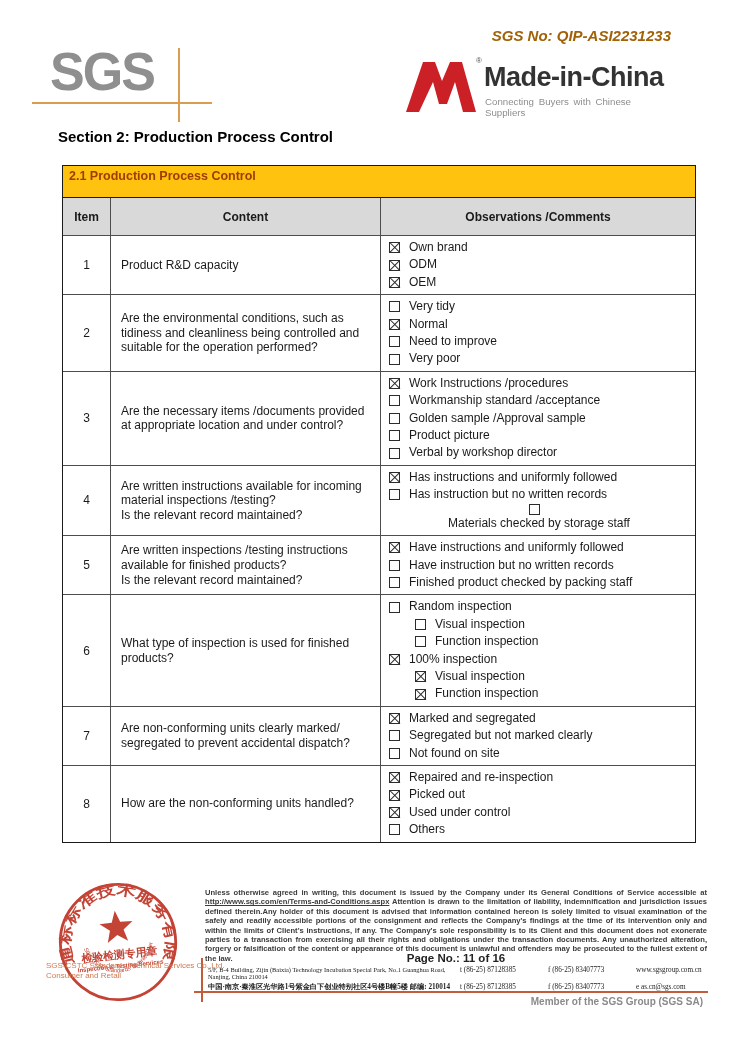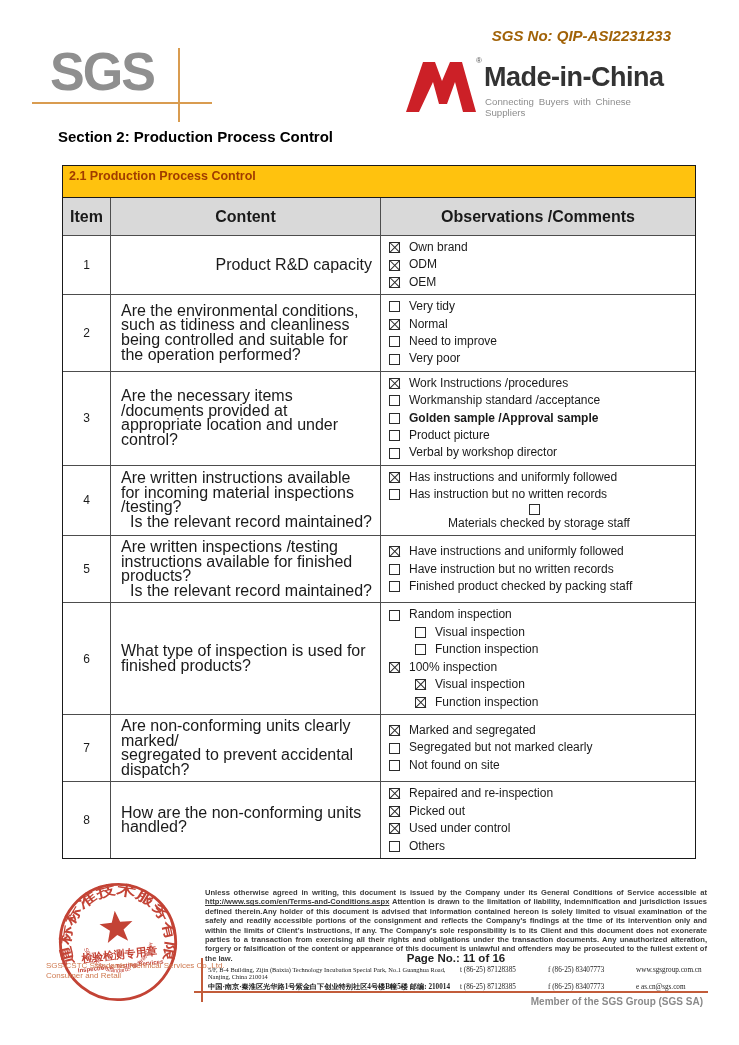--- a/index.html
+++ b/index.html
@@ -30,30 +30,30 @@
   .section-title { position:absolute; left:58px; top:128px; font-size:15px; font-weight:bold; color:#000; }
 
   
   .qtable { position:absolute; left:62px; top:165px; width:634px; border:1.5px solid #1a1a1a; background:#fff; }
   .banner {
     background:#ffc20e; border-bottom:1.5px solid #1a1a1a;
     font-size:12.5px; font-weight:bold; color:#a03c00;
     padding:2px 6px; height:32px; line-height:16px;
   }
   .thead { display:flex; background:#d9d9d9; border-bottom:1px solid #4d4d4d; }
-  .thead .cell { font-weight:bold; font-size:16px; display:flex; align-items:center; justify-content:center; min-height:37px; }
+  .thead .cell { font-weight:bold; font-size:12px; display:flex; align-items:center; justify-content:center; min-height:37px; }
   .trow { display:flex; border-bottom:1px solid #4d4d4d; }
   .trow:last-child { border-bottom:none; }
   .cell { border-right:1px solid #4d4d4d; }
   .cell:last-child { border-right:none; }
   .col-item { width:48px; flex:0 0 48px; }
   .col-content { width:270px; flex:0 0 270px; }
   .col-obs { flex:1; }
   .item-cell { display:flex; align-items:center; justify-content:center; font-size:12px; }
-  .content-cell { display:flex; flex-direction:column; justify-content:center; font-size:16px; line-height:14.6px; padding:4px 8px 4px 10px;align-items:flex-end; }
+  .content-cell { display:flex; flex-direction:column; justify-content:center; font-size:12px; line-height:14.6px; padding:4px 8px 4px 10px; }
   .obs-cell { padding:3px 6px 3px 8px; display:flex; flex-direction:column; justify-content:center; }
   .opt { font-size:12px; line-height:17.4px; display:flex; align-items:center; }
   .cb {
     position:relative; display:inline-block; width:11px; height:11px;
     border:1.2px solid #2b2b2b; margin-right:9px; flex:0 0 11px; background:#fff;
   }
   .cb.checked::before, .cb.checked::after {
     content:""; position:absolute; left:-1.6px; top:4px; width:13.5px; height:1.3px; background:#2b2b2b;
   }
   .cb.checked::before { transform:rotate(45deg); }
@@ -161,21 +161,21 @@
           </div>
           <div class="cell col-obs obs-cell">
             <div class="opt" style="margin-left: 0px;">
               <span class="cb checked"></span>
               <span>Work Instructions /procedures</span>
             </div>
             <div class="opt" style="margin-left: 0px;">
               <span class="cb"></span>
               <span>Workmanship standard /acceptance</span>
             </div>
-            <div class="opt" style="margin-left: 0px; font-weight: bold;">
+            <div class="opt" style="margin-left: 0px;">
               <span class="cb"></span>
               <span>Golden sample /Approval sample</span>
             </div>
             <div class="opt" style="margin-left: 0px;">
               <span class="cb"></span>
               <span>Product picture</span>
             </div>
             <div class="opt" style="margin-left: 0px;">
               <span class="cb"></span>
               <span>Verbal by workshop director</span>

